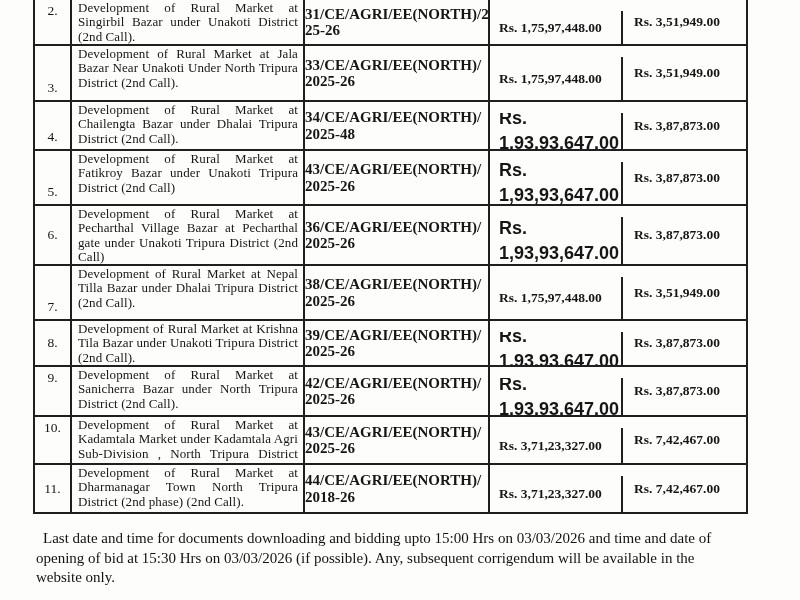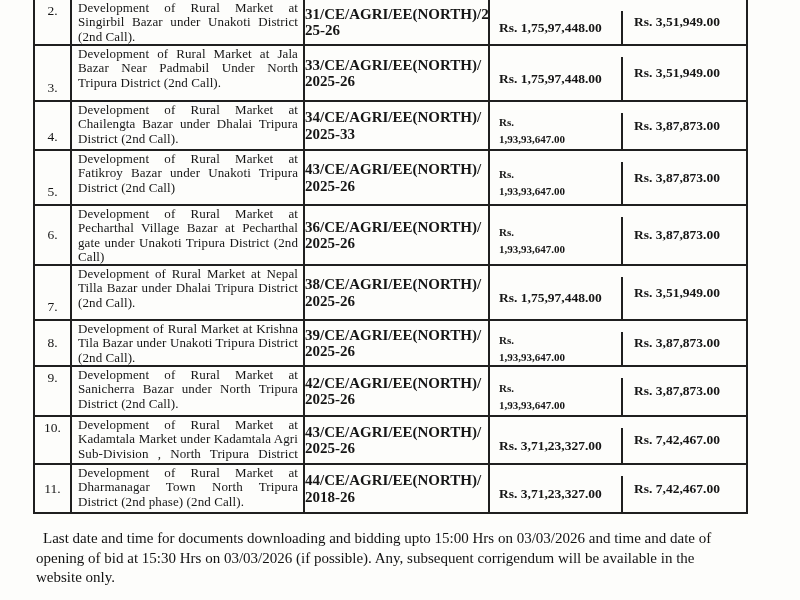--- a/index.html
+++ b/index.html
@@ -63,23 +63,23 @@
   .cost {
     display:flex; align-items:center;
     font-weight:700;
     font-size:13.5px;
     line-height:16px;
     padding-left:9px;
     white-space:pre-line;
     margin-top:11px;
   }
   .cost.sans {
-    font-family:Liberation Serif, serif;
-    font-size:11px;
-    line-height:17px;
+    font-family:Liberation Sans, sans-serif;
+    font-size:18px;
+    line-height:25px;
   }
   .emd {
     display:flex; align-items:center;
     font-weight:700;
     font-size:13.5px;
     padding-left:11px;
     text-align:right;
   }
   
   .footer {
@@ -103,32 +103,32 @@
       <div class="td serial s-top">2.</div>
       <div class="td desc">Development of Rural Market at Singirbil Bazar under Unakoti District (2nd Call).</div>
       <div class="td nit">31/CE/AGRI/EE(NORTH)/20
 25-26</div>
       <div class="td cost">Rs. 1,75,97,448.00</div>
       <div class="td emd">Rs. 3,51,949.00</div>
     </div>
 
     <div class="tr r1">
       <div class="td serial s-bottom">3.</div>
-      <div class="td desc">Development of Rural Market at Jala Bazar Near Padmabil Under North Tripura District (2nd Call).</div>
+      <div class="td desc">Development of Rural Market at Jala Bazar Near Unakoti Under North Tripura District (2nd Call).</div>
       <div class="td nit">33/CE/AGRI/EE(NORTH)/
 2025-26</div>
       <div class="td cost">Rs. 1,75,97,448.00</div>
       <div class="td emd">Rs. 3,51,949.00</div>
     </div>
 
     <div class="tr r2">
       <div class="td serial s-bottom">4.</div>
       <div class="td desc">Development of Rural Market at Chailengta Bazar under Dhalai Tripura District (2nd Call).</div>
       <div class="td nit">34/CE/AGRI/EE(NORTH)/
-2025-33</div>
+2025-48</div>
       <div class="td cost sans">Rs.
 1,93,93,647.00</div>
       <div class="td emd">Rs. 3,87,873.00</div>
     </div>
 
     <div class="tr r3">
       <div class="td serial s-bottom">5.</div>
       <div class="td desc">Development of Rural Market at Fatikroy Bazar under Unakoti Tripura District (2nd Call)</div>
       <div class="td nit">43/CE/AGRI/EE(NORTH)/
 2025-26</div>

